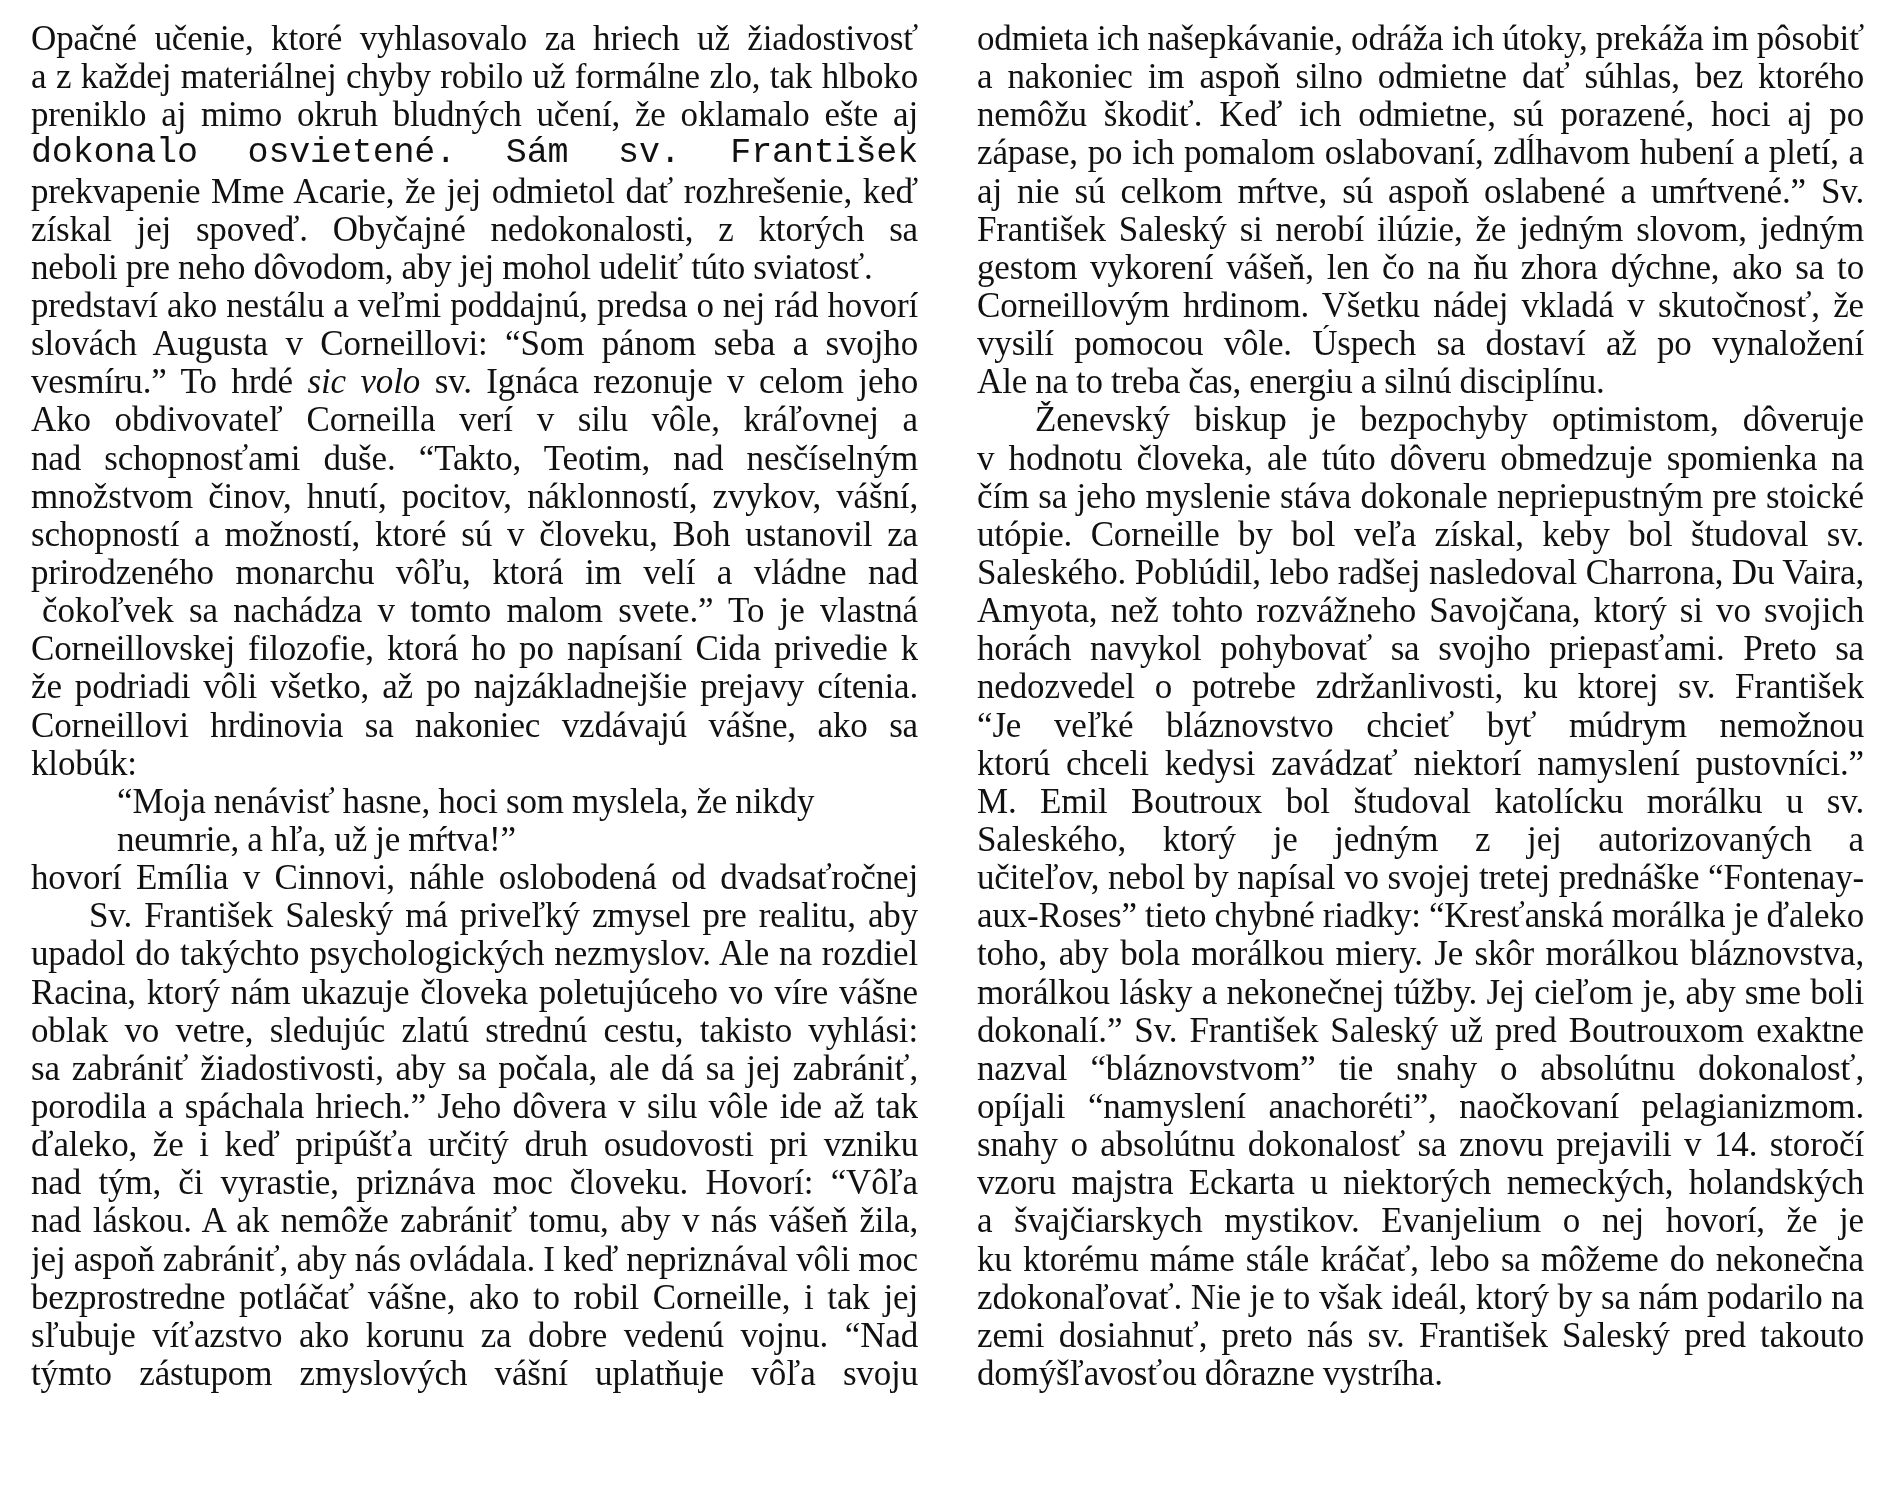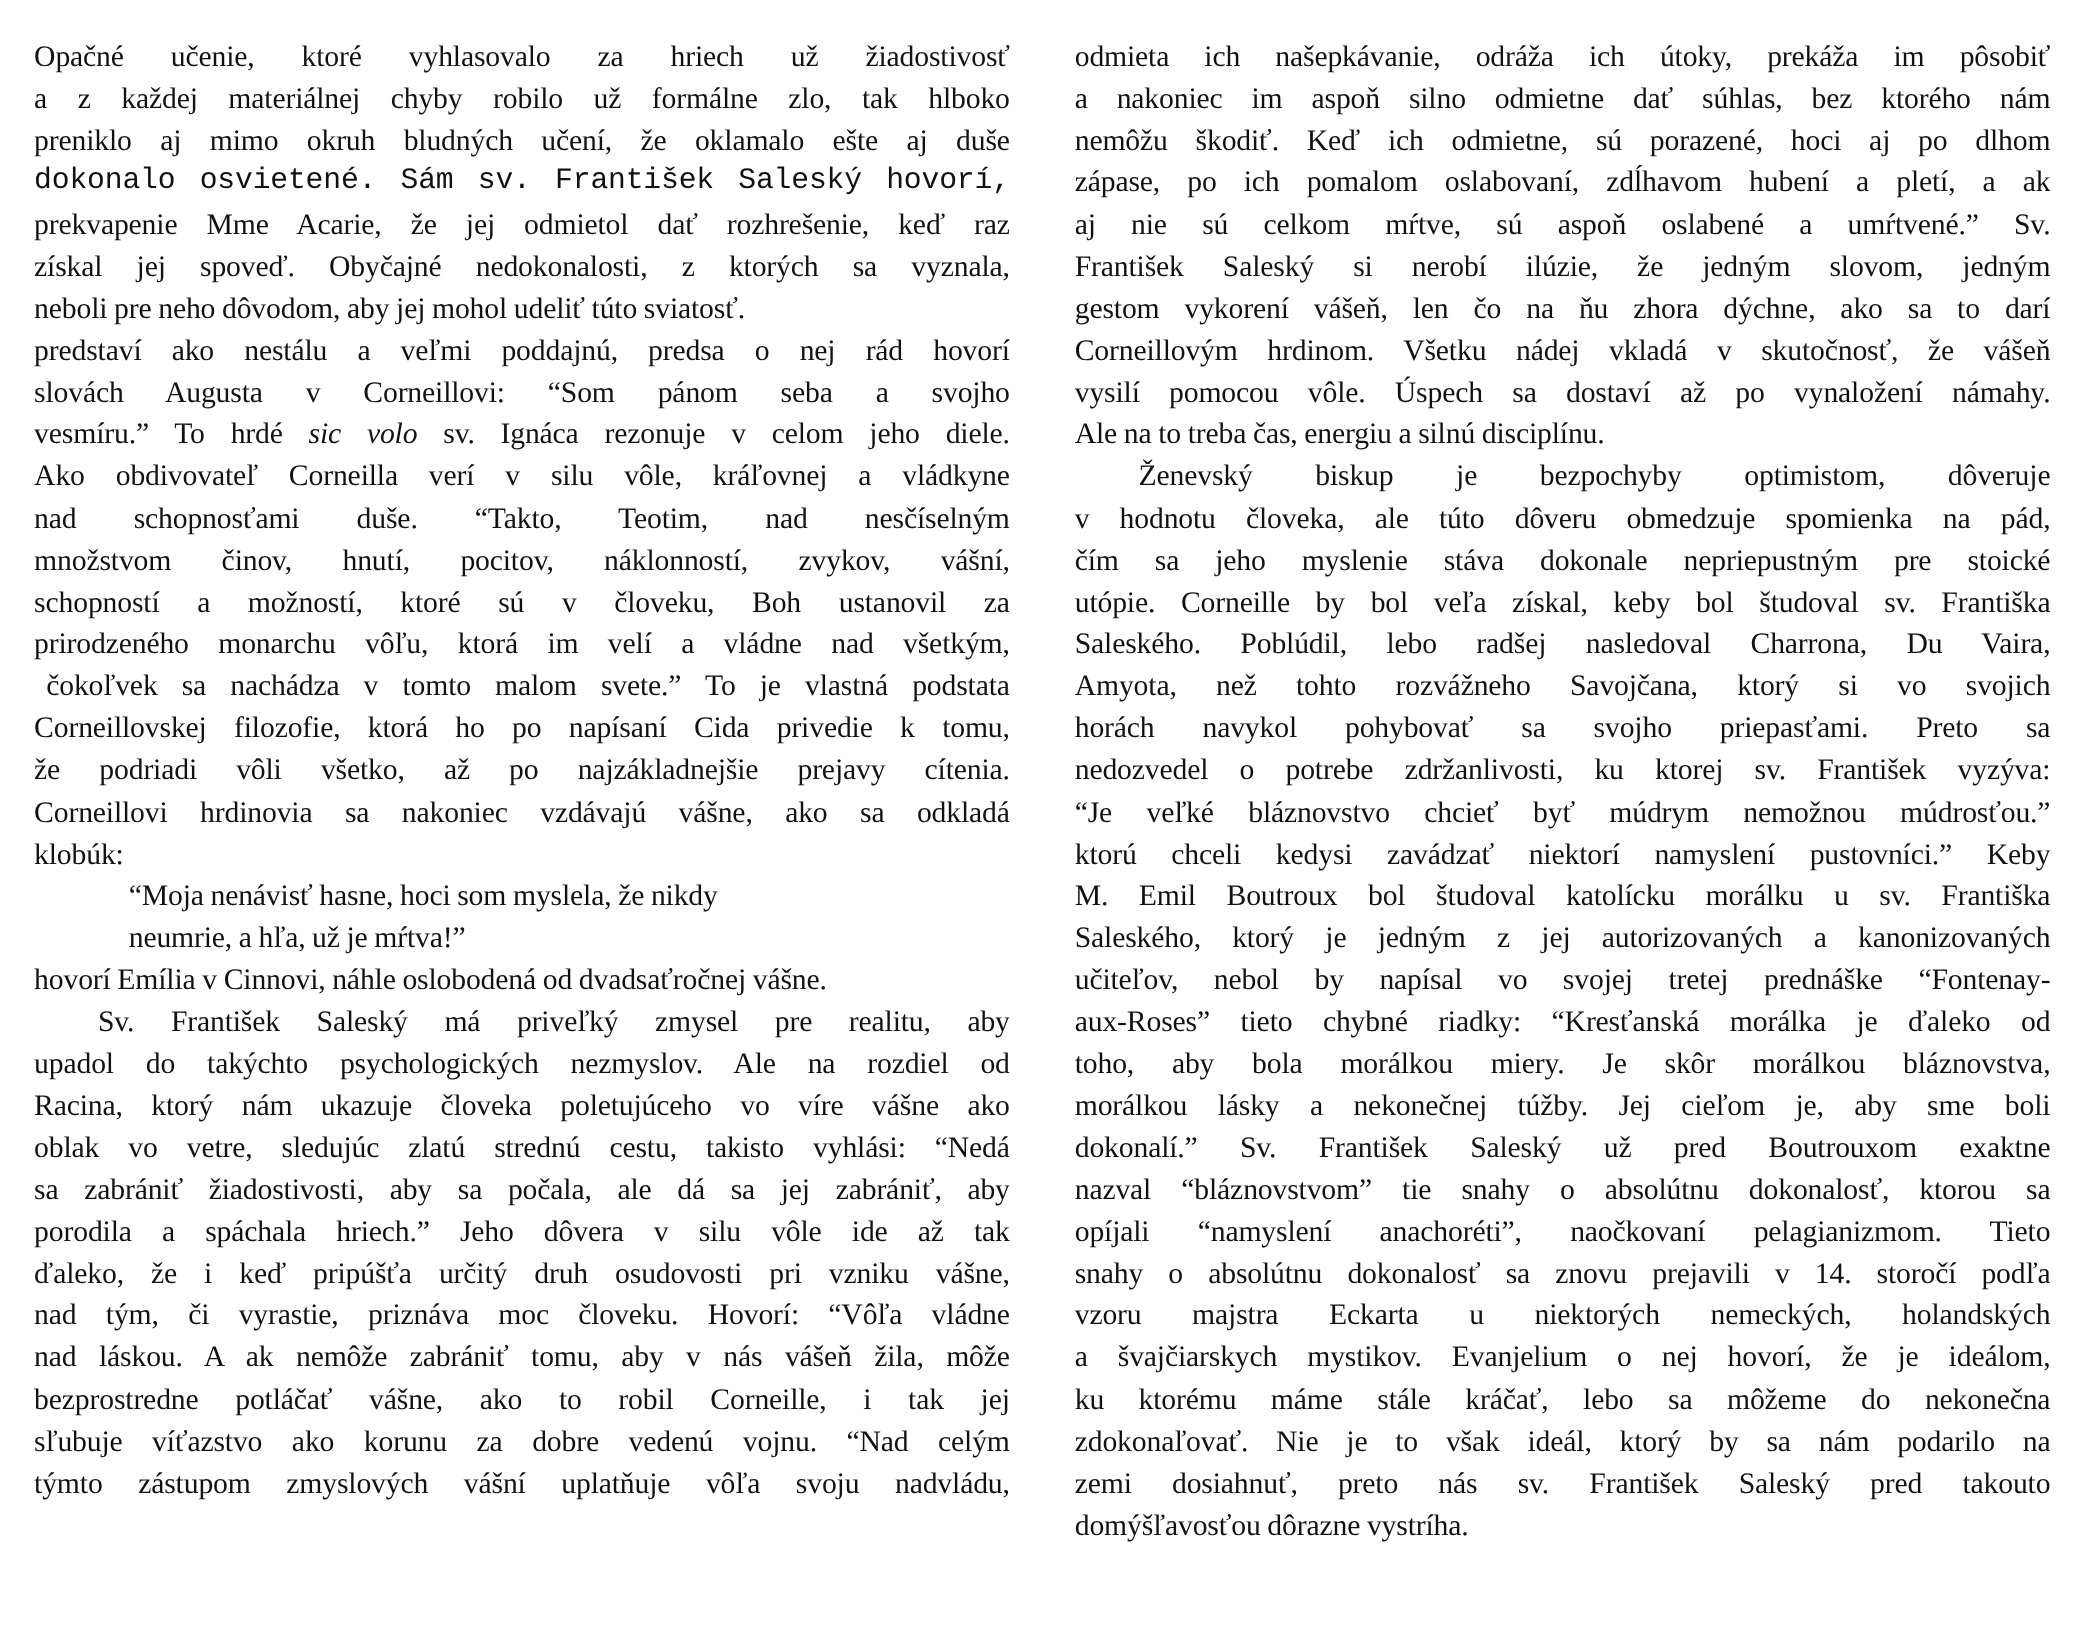--- a/index.html
+++ b/index.html
@@ -3,22 +3,22 @@
 <meta charset="utf-8">
 <style>
   html, body { margin: 0; padding: 0; background: #ffffff; }
   body { width: 1894px; height: 1500px; position: relative; overflow: hidden; }
   .page {
     position: absolute; left: 0; top: 0; width: 1894px; height: 1500px;
     font-family: "Liberation Serif", "DejaVu Serif", serif;
     color: #111111;
   }
   .column {
-    position: absolute; top: 32px; width: 887px;
-    font-size: 27px; line-height: 38.15px;
+    position: absolute; top: 20px; width: 887px;
+    font-size: 35px; line-height: 38.15px;
   }
   .col-left { left: 31px; }
   .col-right { left: 977px; }
   .line {
     display: block; height: 38.15px; overflow: hidden;
     text-align: justify; text-align-last: justify;
     white-space: normal; word-spacing: -0.5px; letter-spacing: -0.15px;
   }
   .line.last { text-align-last: left; }
   .line.indent { padding-left: 58px; }
@@ -55,20 +55,21 @@
       <div class="line last" style="height: 38.15px;">hovorí Emília v Cinnovi, náhle oslobodená od dvadsaťročnej vášne.</div>
       <div class="line indent" style="height: 38.15px;">Sv. František Saleský má priveľký zmysel pre realitu, aby</div>
       <div class="line" style="height: 38.15px;">upadol do takýchto psychologických nezmyslov. Ale na rozdiel od</div>
       <div class="line" style="height: 38.15px;">Racina, ktorý nám ukazuje človeka poletujúceho vo víre vášne ako</div>
       <div class="line" style="height: 38.15px;">oblak vo vetre, sledujúc zlatú strednú cestu, takisto vyhlási: “Nedá</div>
       <div class="line" style="height: 38.15px;">sa zabrániť žiadostivosti, aby sa počala, ale dá sa jej zabrániť, aby</div>
       <div class="line" style="height: 38.15px;">porodila a spáchala hriech.” Jeho dôvera v silu vôle ide až tak</div>
       <div class="line" style="height: 38.15px;">ďaleko, že i keď pripúšťa určitý druh osudovosti pri vzniku vášne,</div>
       <div class="line" style="height: 38.15px;">nad tým, či vyrastie, priznáva moc človeku. Hovorí: “Vôľa vládne</div>
       <div class="line" style="height: 38.15px;">nad láskou. A ak nemôže zabrániť tomu, aby v nás vášeň žila, môže</div>
+      <div class="line" style="height: 38.15px;">jej aspoň zabrániť, aby nás ovládala. I keď nepriznával vôli moc</div>
       <div class="line" style="height: 38.15px;">bezprostredne potláčať vášne, ako to robil Corneille, i tak jej</div>
       <div class="line" style="height: 38.15px;">sľubuje víťazstvo ako korunu za dobre vedenú vojnu. “Nad celým</div>
       <div class="line" style="height: 38.15px;">týmto zástupom zmyslových vášní uplatňuje vôľa svoju nadvládu,</div>
     </div>
   <div class="column col-right" id="col-right">
       <div class="line" style="height: 38.15px;">odmieta ich našepkávanie, odráža ich útoky, prekáža im pôsobiť</div>
       <div class="line" style="height: 38.15px;">a nakoniec im aspoň silno odmietne dať súhlas, bez ktorého nám</div>
       <div class="line" style="height: 38.15px;">nemôžu škodiť. Keď ich odmietne, sú porazené, hoci aj po dlhom</div>
       <div class="line" style="height: 38.15px;">zápase, po ich pomalom oslabovaní, zdĺhavom hubení a pletí, a ak</div>
       <div class="line" style="height: 38.15px;">aj nie sú celkom mŕtve, sú aspoň oslabené a umŕtvené.” Sv.</div>

